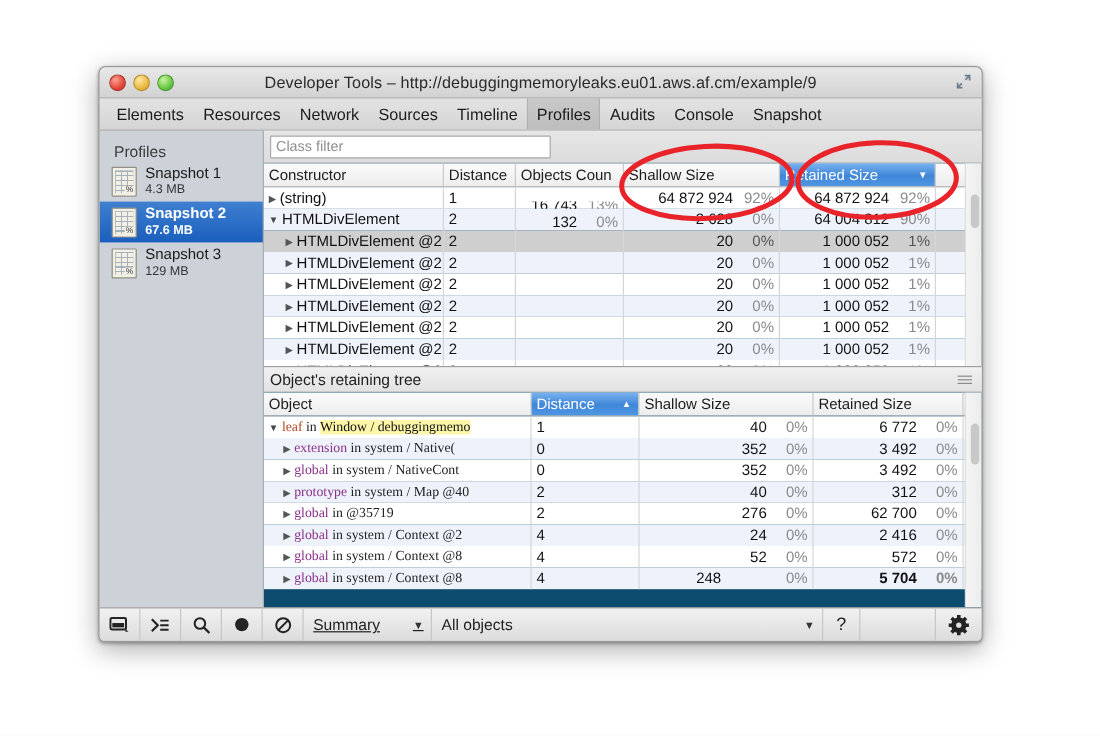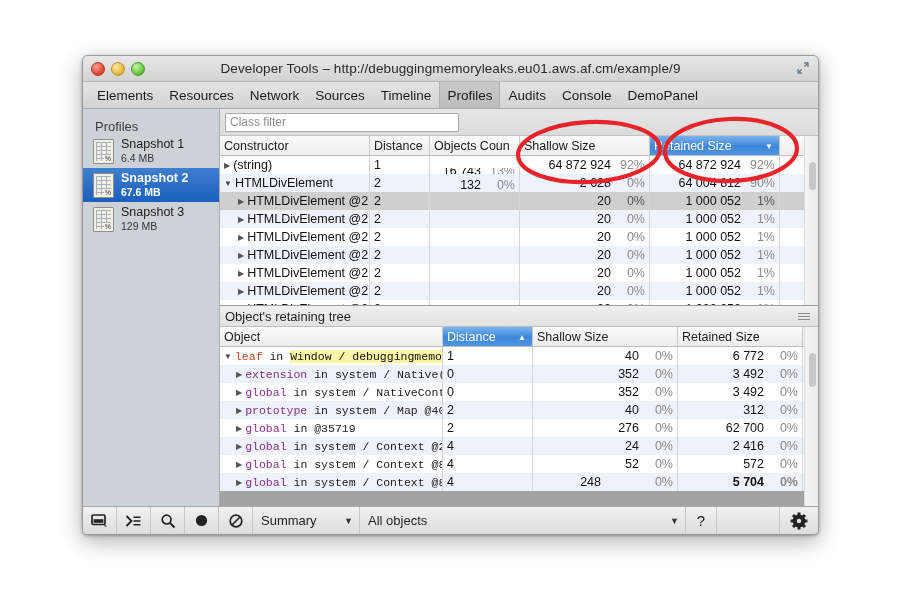--- a/index.html
+++ b/index.html
@@ -145,21 +145,21 @@
     color:#888;
     padding: 0 4px;
     border-radius: 1px;
     box-sizing: content-box;
     outline: none;
     font-family: "Liberation Sans", sans-serif;
   }
   .filter-input::placeholder { color:#8f8f8f; }
 
   
-  .grid-wrap { position: relative; background:#a3a3a3; overflow:hidden; }
+  .grid-wrap { position: relative; background:#0c4a6e; overflow:hidden; }
   .grid-head {
     display:flex; height: 19px;
     background: linear-gradient(to bottom,#fbfbfb,#ededed);
     border-bottom: 1px solid #bdbdbd;
     font-size: 12.5px; color:#1c1c1c;
   }
   .grid-head .hc {
     display:flex; align-items:center;
     padding-left: 4px;
     border-right: 1px solid #c9c9c9;
@@ -190,21 +190,21 @@
     display:flex; align-items:center;
     padding: 0 4px;
   }
   .cell.num { justify-content:flex-end; padding-right:0; }
   .numval { font-variant-numeric: tabular-nums; }
   .pctval { color:#8a8a8a; width: 34px; text-align:right; display:inline-block; padding-right:4px; }
   .row.sel .pctval { color:#555; }
   .tri { font-size: 8px; color:#555; margin-right:3px; flex:none; }
   .tri.open { color:#444; }
 
-  .mono { font-family: Liberation Mono, monospace; font-size: 11.5px; }
+  .mono { font-family: Liberation Serif, serif; font-size: 11.5px; }
   .c-name { color:#8a2f8a; }
   .c-in   { color:#222; }
   .c-ctx  { color:#222; }
   .hl     { background:#fdf6a9; }
   .leafname { color:#b5451e; }
 
   .vscroll {
     position:absolute; right:2px; width: 7px;
     background:#c8c8c8; border-radius:4px;
   }
@@ -242,21 +242,21 @@
   }
   .tb-select {
     display:flex; align-items:center;
     border-right: 1px solid #c6c6c6;
     font-size: 13px; color:#1f1f1f;
     padding: 0 6px 0 8px;
     position: relative;
     cursor: default;
   }
   .tb-select .caret { margin-left: auto; padding-left:14px; font-size:9px; color:#333; }
-  .sel-summary { width: 107px; box-sizing:border-box; }
+  .sel-summary { width: 107px; box-sizing:border-box;text-decoration:underline; }
   .sel-objects { flex: 1; box-sizing:border-box; }
   .tb-help { width: 30px; display:flex; align-items:center; justify-content:center; border-right:1px solid #c6c6c6; font-size:15px; color:#222; }
   .tb-spacer { flex: 0 0 62px; border-right:1px solid #c6c6c6; }
   .tb-gear { width: 38px; display:flex; align-items:center; justify-content:center; }
 
   
   .annot { position:absolute; left:0; top:0; pointer-events:none; }
 </style>
 </head>
 <body>
@@ -301,37 +301,37 @@
         <div class="tab active">
           <span>Profiles</span>
         </div>
         <div class="tab">
           <span>Audits</span>
         </div>
         <div class="tab">
           <span>Console</span>
         </div>
         <div class="tab">
-          <span>DemoPanel</span>
+          <span>Snapshot</span>
         </div>
       </div>
 
     <div class="body">
 
       <div class="sidebar">
         <div class="sidebar-title">Profiles</div>
         <div id="snapshot-list">
             <div class="snap">
               <div class="snap-icon">
                 <div class="grid"></div>
                 <div class="pct">%</div>
               </div>
               <div style="min-width:0">
                 <div class="snap-name">Snapshot 1</div>
-                <div class="snap-size">6.4 MB</div>
+                <div class="snap-size">4.3 MB</div>
               </div>
             </div>
             <div class="snap selected">
               <div class="snap-icon">
                 <div class="grid"></div>
                 <div class="pct">%</div>
               </div>
               <div style="min-width:0">
                 <div class="snap-name">Snapshot 2</div>
                 <div class="snap-size">67.6 MB</div>

